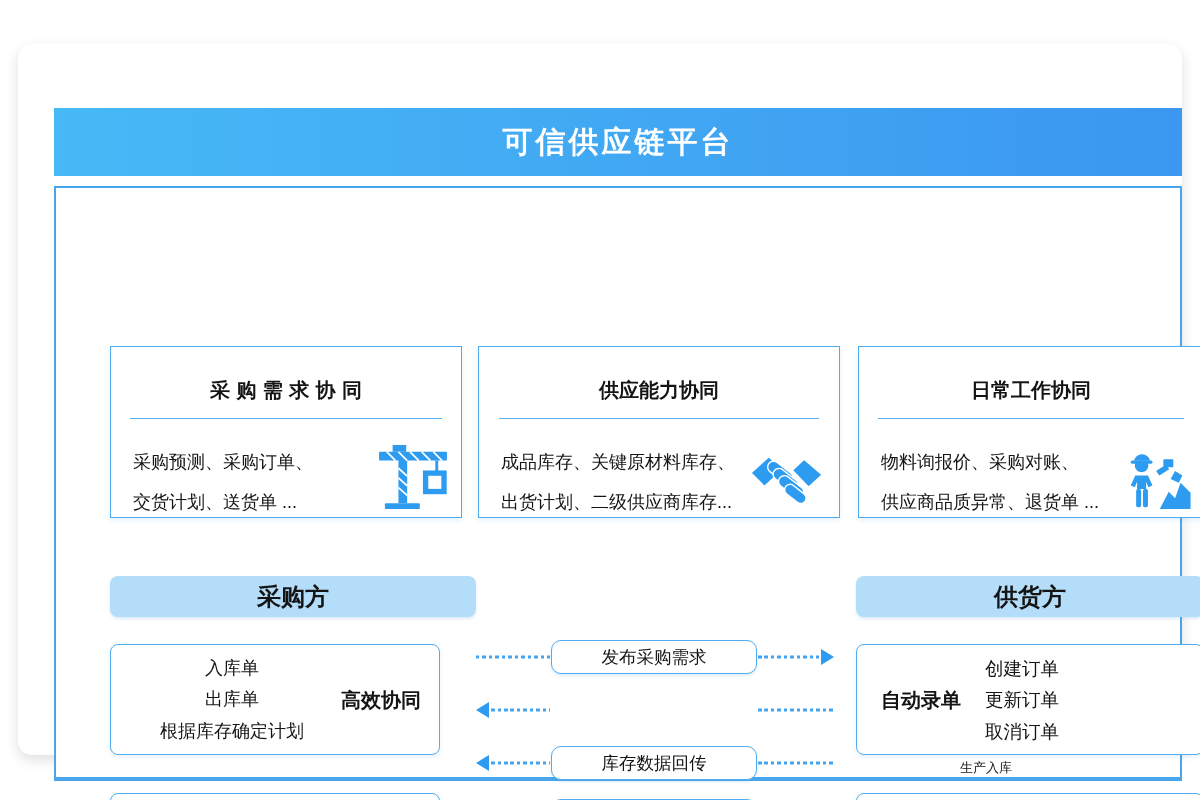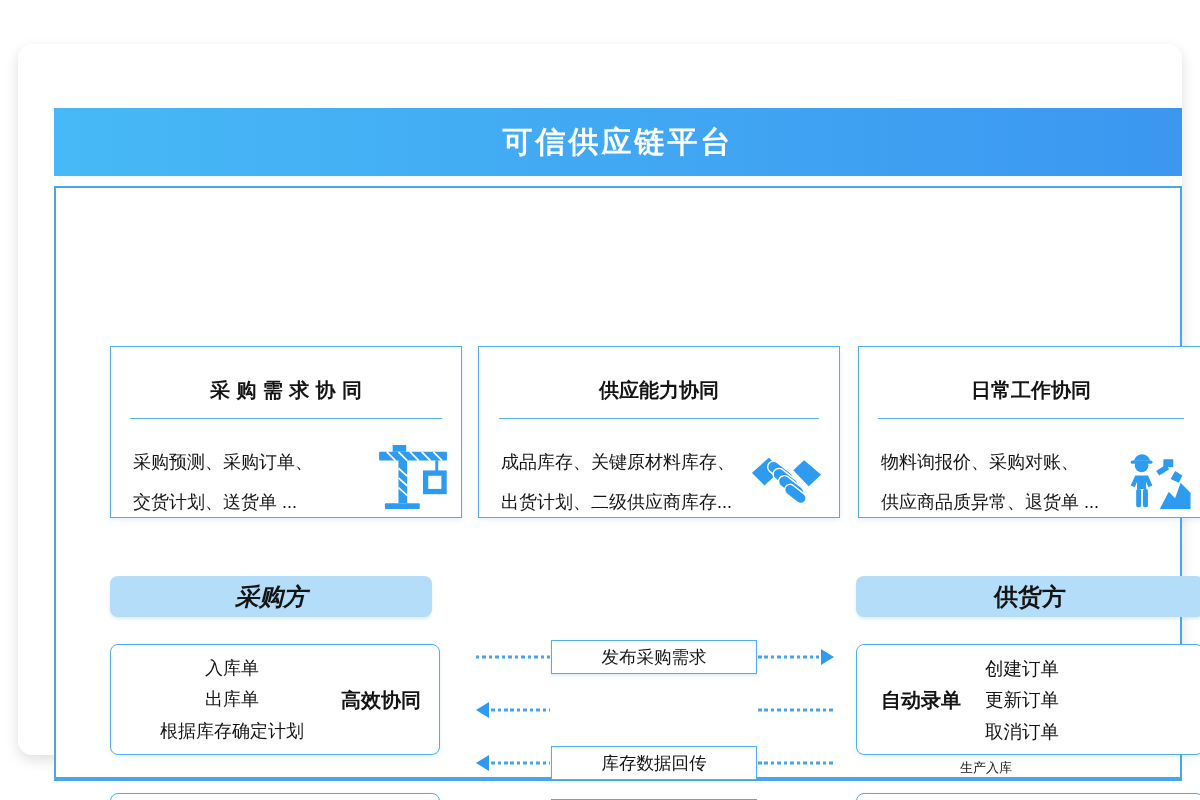--- a/index.html
+++ b/index.html
@@ -23,21 +23,21 @@
   .tbox .tt{margin-top:30px;text-align:center;font-size:20px;font-weight:bold;}
   .tbox .tt.spaced{letter-spacing:.32em;text-indent:.32em;}
   .tbox .ul{height:1px;background:#58b0ee;margin:14px auto 0;width:89%;}
   .tbox .bd{margin:23px 0 0 22px;font-size:18px;line-height:40px;}
   .tbox .icon{position:absolute;right:12px;bottom:8px;line-height:0;}
 
   
   .side-label{position:absolute;top:388px;height:41px;background:#b3ddf8;border-radius:8px;
         display:flex;align-items:center;justify-content:center;font-size:24px;font-weight:bold;
         box-shadow:0 2px 3px rgba(70,150,220,.18);}
-  .lbl-buyer{left:54px;width:322px;font-style:italic;}
+  .lbl-buyer{left:54px;width:366px;}
   .lbl-supplier{left:800px;width:348px;}
 
   
   .sbox{position:absolute;background:#fff;box-sizing:border-box;border:1.5px solid #4fadf0;
         border-radius:8px;box-shadow:0 2px 5px rgba(70,150,220,.13);}
   .sbox.lft{left:54px;width:330px;height:111px;}
   .sbox.rgt{left:800px;width:348px;height:111px;}
   .sbox.rowA{top:456px;}
   .sbox.rowB{top:605px;}
   .clist{position:absolute;left:0;right:86px;top:50%;transform:translateY(-50%);
@@ -56,21 +56,21 @@
         background:repeating-linear-gradient(90deg,#45a4ed 0 3.5px,transparent 3.5px 6.5px);}
   .flow.dir-right .seg.l{left:0;width:74px;}
   .flow.dir-right .seg.r{left:282px;width:61px;}
   .flow.dir-left  .seg.l{left:15px;width:59px;}
   .flow.dir-left  .seg.r{left:282px;width:76px;}
   .ah{position:absolute;top:50%;transform:translateY(-50%);width:0;height:0;
         border-style:solid;border-color:transparent;}
   .ah.right{right:0;border-width:8px 0 8px 13px;border-left-color:#2e9af0;}
   .ah.left{left:0;border-width:8px 13px 8px 0;border-right-color:#2e9af0;}
   .pill{position:absolute;left:75px;width:206px;height:100%;box-sizing:border-box;
-        border:1.5px solid #4fadf0;border-radius:0;background:#fff;
+        border:1.5px solid #4fadf0;border-radius:10px;background:#fff;
         box-shadow:0 2px 3px rgba(70,150,220,.18);
         display:flex;align-items:center;justify-content:center;font-size:17.5px;}
 </style>
 </head>
 <body>
 
 <div class="page">
   <div class="card">
 
     <div class="header">

